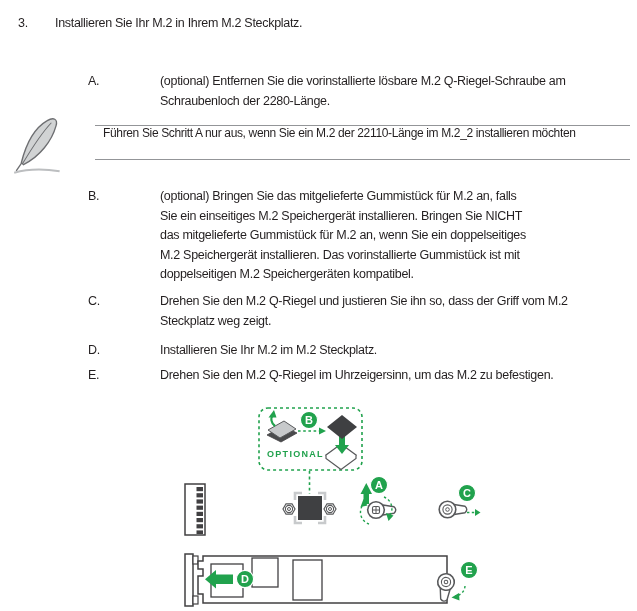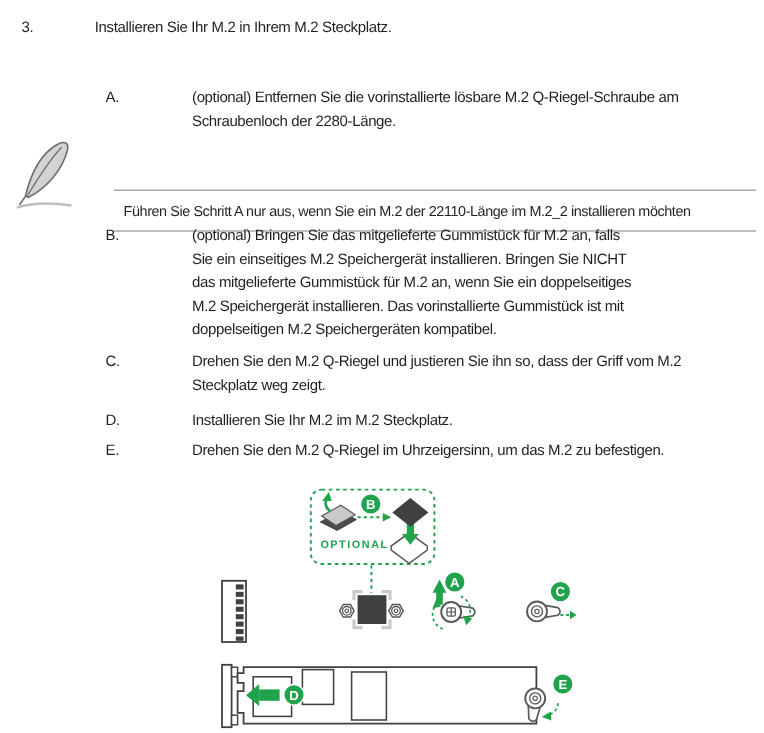--- a/index.html
+++ b/index.html
@@ -3,30 +3,30 @@
 <meta charset="utf-8">
 <style>
   html,body{margin:0;padding:0;background:#fff;}
   .page{
     position:relative;width:637px;height:611px;background:#fff;overflow:hidden;
     font-family:"Liberation Sans",sans-serif;color:#231F20;
   }
   .abs{position:absolute;}
   .txt{font-size:12.5px;letter-spacing:-0.3px;line-height:19.5px;white-space:pre-line;}
   .step-num{left:18px;top:14px;}
-  .step-title{left:55px;top:14px;margin-left:24px;}
+  .step-title{left:55px;top:14px;}
   .section-heading{left:55px;top:41px;text-decoration:underline;text-underline-offset:3px;}
   .sub-label{left:88px;}
   .sub-text{left:160px;width:480px;}
   .top-a{top:72px;} .top-b{top:187px;} .top-c{top:292px;} .top-d{top:341px;} .top-e{top:366px;}
   .note-icon{left:12px;top:115px;width:56px;height:62px;}
   .note-box{
     left:95px;top:125px;width:535px;height:33px;
     border-top:1px solid #939598;border-bottom:1px solid #939598;
-    display:flex;align-items:center;margin-top:33px;
+    display:flex;align-items:flex-start;
   }
   .note-text{font-size:12px;letter-spacing:-0.35px;padding-left:8px;white-space:nowrap;}
   .diagram{left:175px;top:398px;width:320px;height:213px;}
   svg text.badge{font-family:"Liberation Sans",sans-serif;font-size:11px;font-weight:bold;fill:#fff;text-anchor:middle;}
   svg text.opt{font-family:"Liberation Sans",sans-serif;font-size:9px;font-weight:bold;letter-spacing:1.3px;fill:#21A24D;}
 </style>
 </head>
 <body>
 
 <div class="page">

